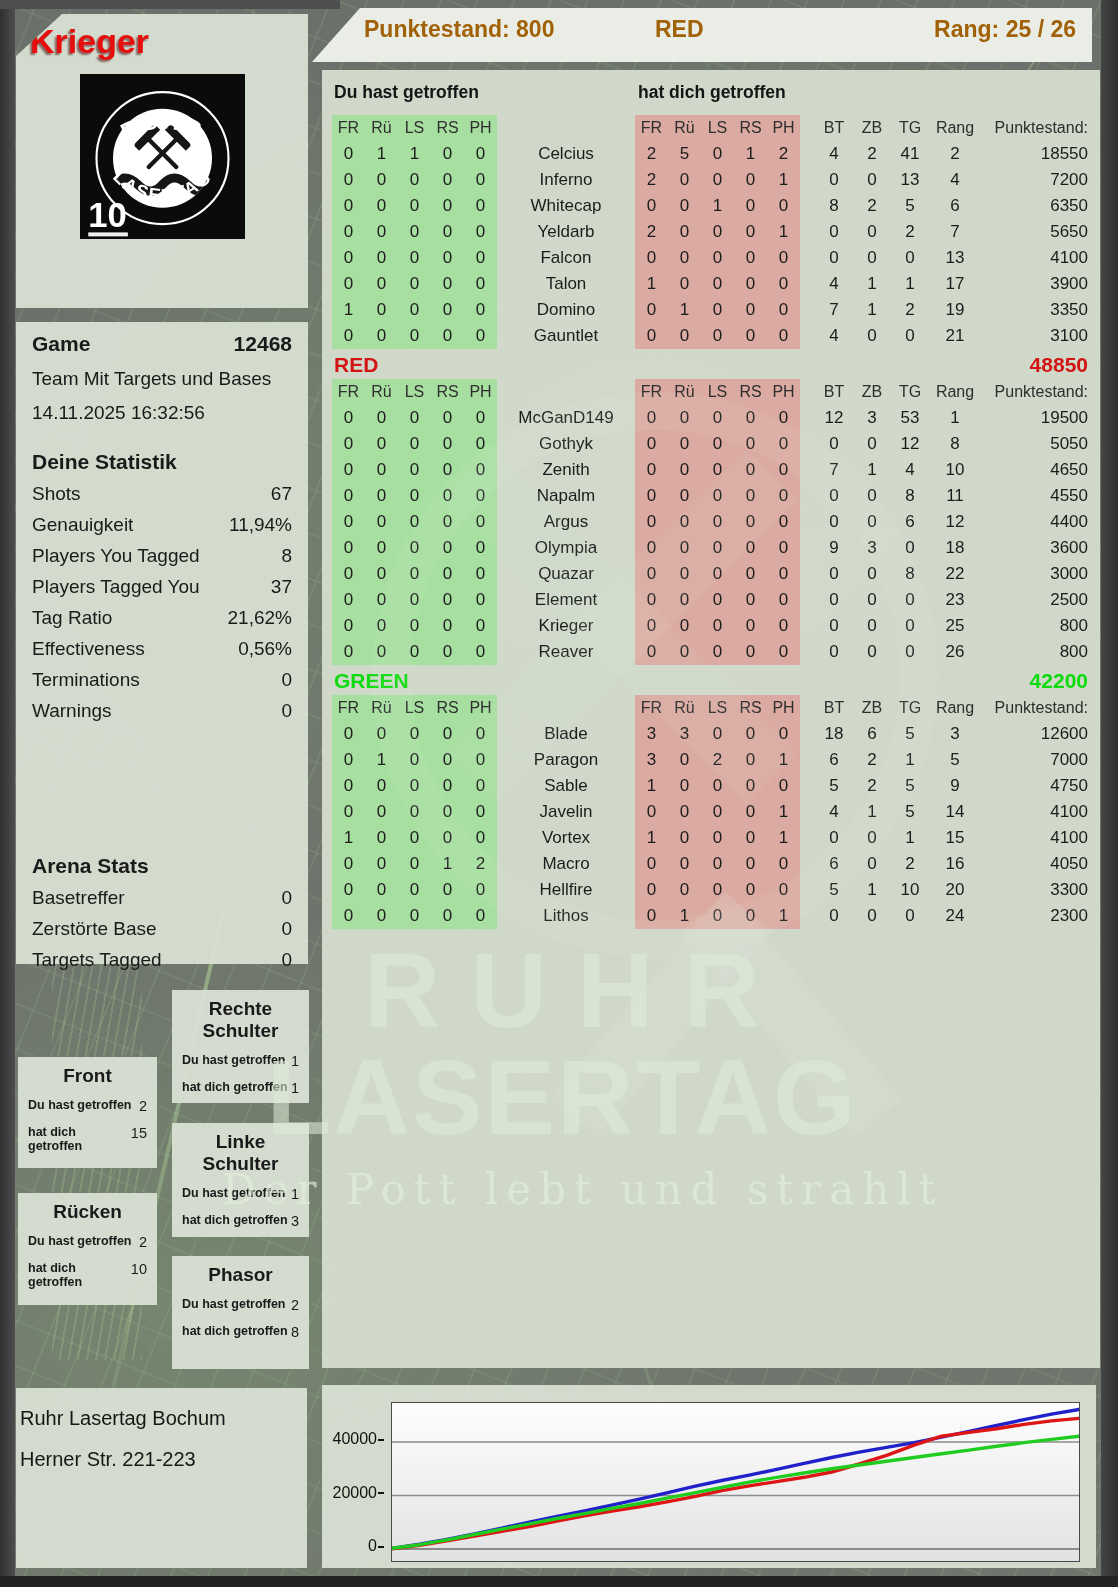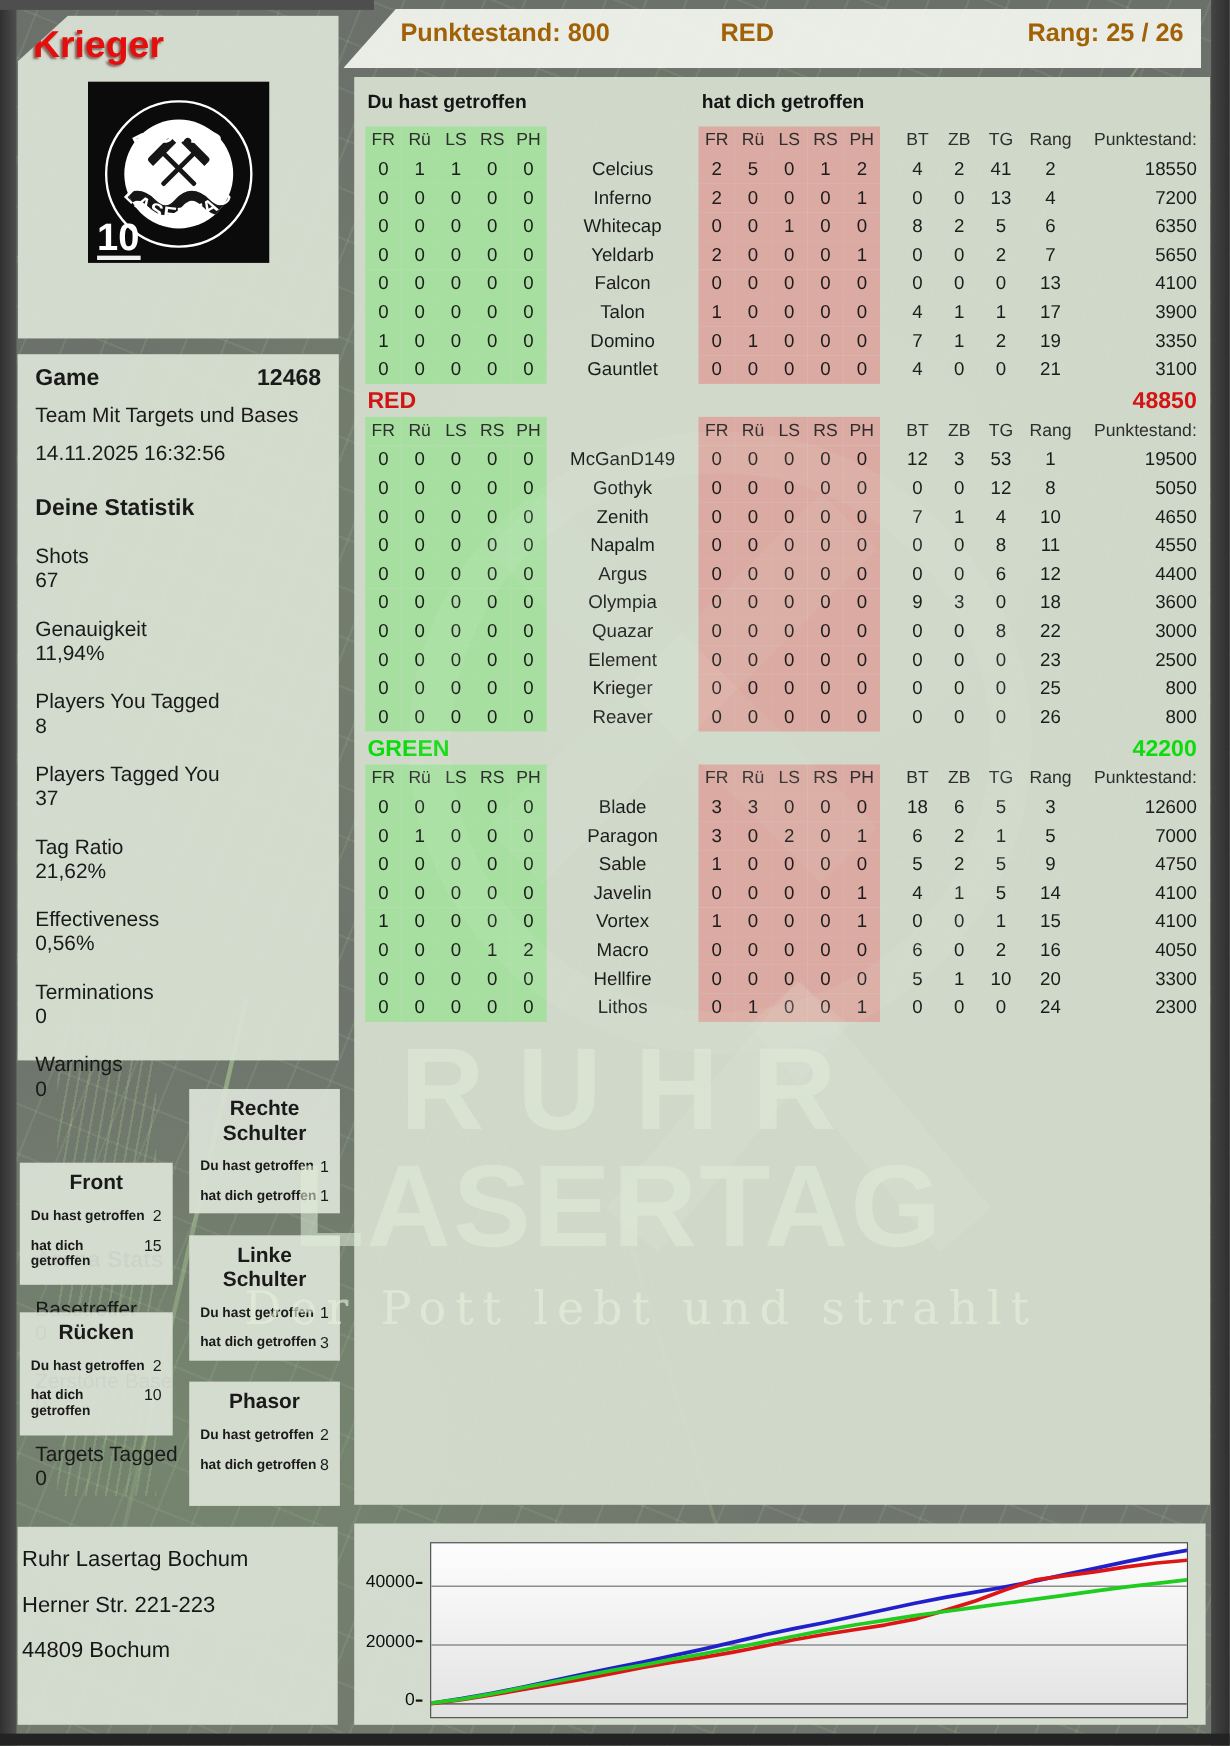--- a/index.html
+++ b/index.html
@@ -55,21 +55,21 @@
       text-shadow:-2px 2px 2px rgba(70,0,0,.55);}
   .logo{position:absolute;left:64px;top:60px;width:165px;height:165px;}
   
   .stats-panel{left:16px;top:322px;width:292px;height:642px;padding:6px 16px;box-sizing:border-box;
       font-size:19px;color:#1a1a1a;}
   .game-row{display:flex;justify-content:space-between;font-size:21px;font-weight:700;margin-top:4px;}
   .info-line{margin-top:12px;}
   .section-title{font-size:21px;font-weight:700;margin-top:26px;}
   .section-title.arena{margin-top:132px;}
   .kv-list{margin-top:6px;}
-  .kv-row{display:flex;justify-content:space-between;margin-top:22px;flex-direction:column;}
+  .kv-row{display:flex;justify-content:space-between;margin-top:9px;}
   
   .hitbox{position:absolute;background:rgba(219,226,214,.93);z-index:4;box-sizing:border-box;
       padding:8px 10px 0 10px;color:#1a1a1a;}
   .hb-title{text-align:center;font-size:19px;font-weight:700;}
   .hb-row{display:flex;justify-content:space-between;margin-top:11px;font-size:12.5px;font-weight:600;}
   .hb-row .hb-val{font-size:14.5px;font-weight:500;}
   .hitbox.rechte{left:172px;top:990px;width:137px;height:113px;}
   .hitbox.front{left:18px;top:1057px;width:139px;height:111px;}
   .hitbox.linke{left:172px;top:1123px;width:137px;height:114px;}
   .hitbox.ruecken{left:18px;top:1193px;width:139px;height:112px;}
@@ -272,21 +272,20 @@
       </div>
     <div class="hb-row">
       <span>hat dich getroffen</span>
       <span class="hb-val">8</span>
       </div>
   </div>
 
   <div class="panel address-panel">
       <div class="addr-line">Ruhr Lasertag Bochum</div>
       <div class="addr-line">Herner Str. 221-223</div>
-      <div class="addr-line">44809 Bochum</div>
     </div>
 
   <div class="panel chart-panel">
     <div id="yticks">
         <div class="ytick" style="top: 151.97px;"><span>0</span><span class="yt-dash"></span></div>
         <div class="ytick" style="top: 98.5008px;"><span>20000</span><span class="yt-dash"></span></div>
         <div class="ytick" style="top: 45.0321px;"><span>40000</span><span class="yt-dash"></span></div>
       </div>
     <div class="plot">
       <svg id="chart-svg" viewBox="0 0 687 158" preserveAspectRatio="none">

